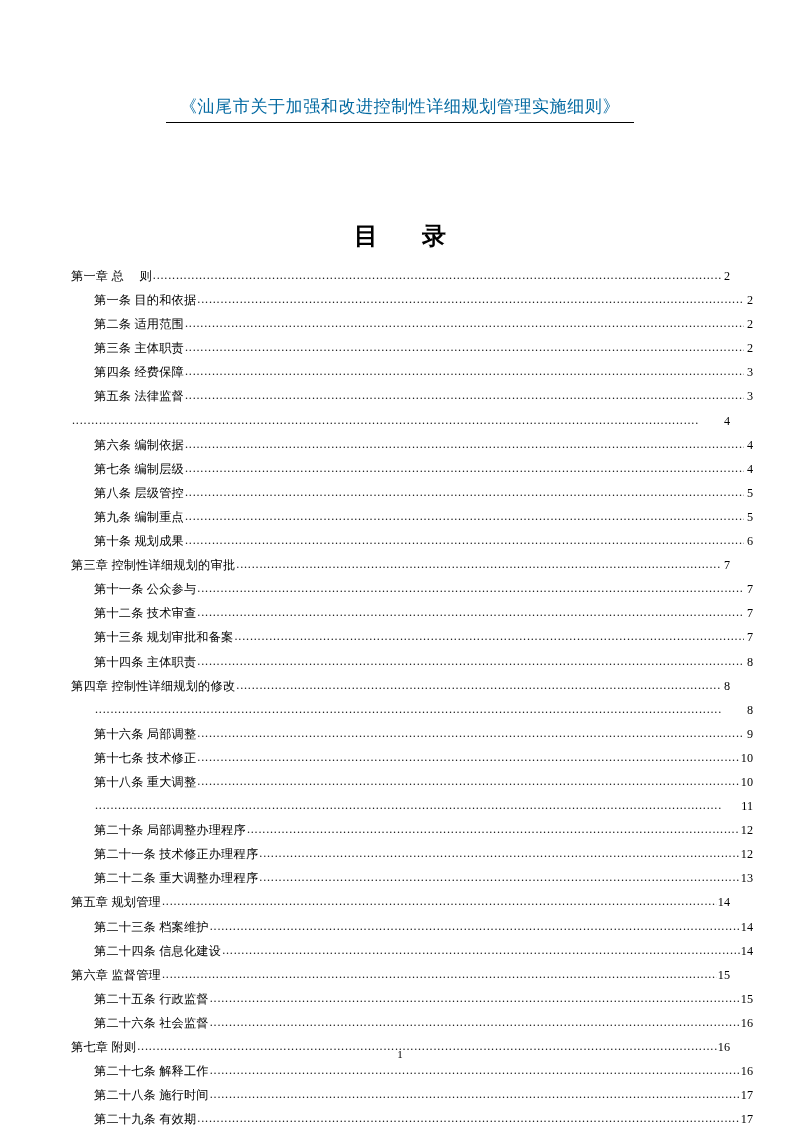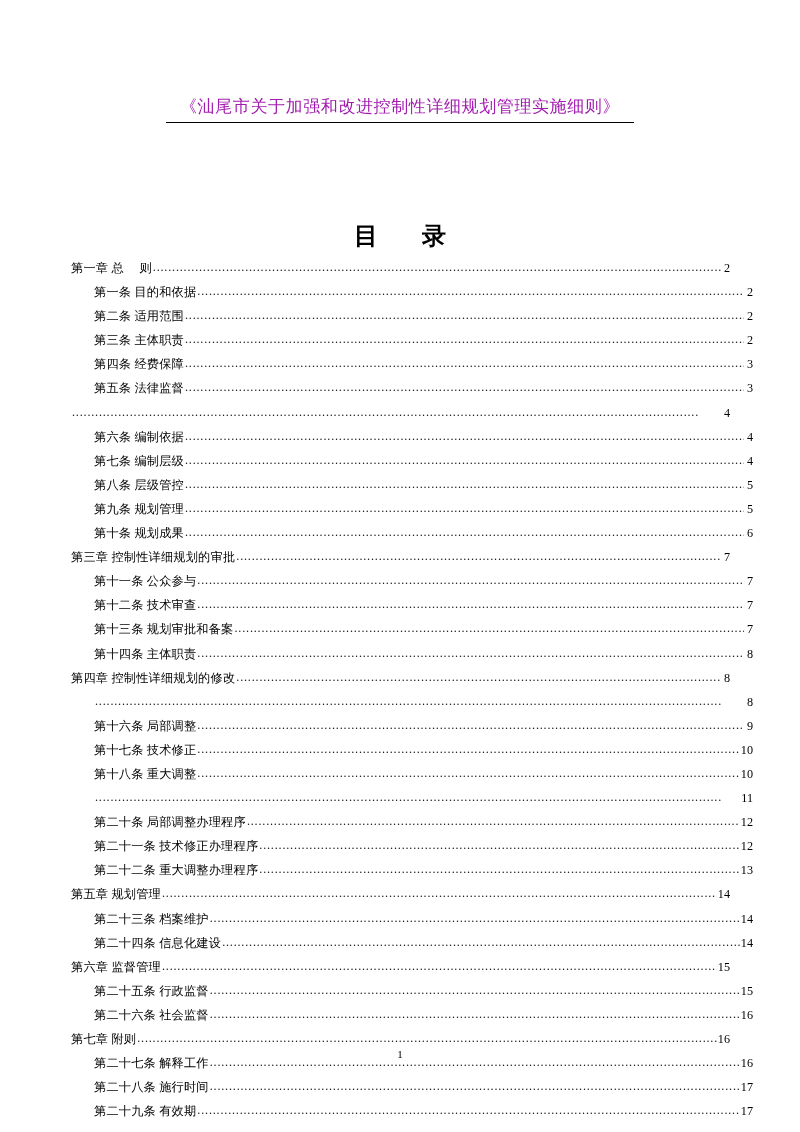--- a/index.html
+++ b/index.html
@@ -26,21 +26,21 @@
     top: 95px;
     width: 800px;
     text-align: center;
   }
   .doc-title {
     display: inline-block;
     font-family: "Liberation Serif", "DejaVu Serif", serif;
     font-size: 17px;
     letter-spacing: 0.6px;
     line-height: 24px;
-    color: #a21caf;
+    color: #0369a1;
     border-bottom: 1px solid #000;
     padding: 0 14px 3px 14px;
     white-space: nowrap;
   }
   
   .toc-heading {
     position: absolute;
     left: 0;
     top: 221px;
     width: 800px;
@@ -49,21 +49,21 @@
     font-size: 24px;
     font-weight: bold;
     letter-spacing: 10px;
     line-height: 30px;
     text-indent: 10px;
   }
   
   .toc {
     position: absolute;
     left: 71px;
-    top: 256px;
+    top: 264px;
     width: 659px;
   }
   .toc-entry {
     display: flex;
     align-items: baseline;
     width: 100%;
     font-size: 12.2px;
     line-height: 24.1px;
     height: 24.1px;
     white-space: nowrap;
@@ -159,21 +159,21 @@
         <span class="toc-label">第七条 编制层级</span>
         <span class="toc-dots">...................................................................................................................................................................</span>
         <span class="toc-page">4</span>
       </div>
       <div class="toc-entry level-2">
         <span class="toc-label">第八条 层级管控</span>
         <span class="toc-dots">...................................................................................................................................................................</span>
         <span class="toc-page">5</span>
       </div>
       <div class="toc-entry level-2">
-        <span class="toc-label">第九条 规划管理</span>
+        <span class="toc-label">第九条 编制重点</span>
         <span class="toc-dots">...................................................................................................................................................................</span>
         <span class="toc-page">5</span>
       </div>
       <div class="toc-entry level-2">
         <span class="toc-label">第十条 规划成果</span>
         <span class="toc-dots">...................................................................................................................................................................</span>
         <span class="toc-page">6</span>
       </div>
       <div class="toc-entry level-1">
         <span class="toc-label">第三章 控制性详细规划的审批</span>

